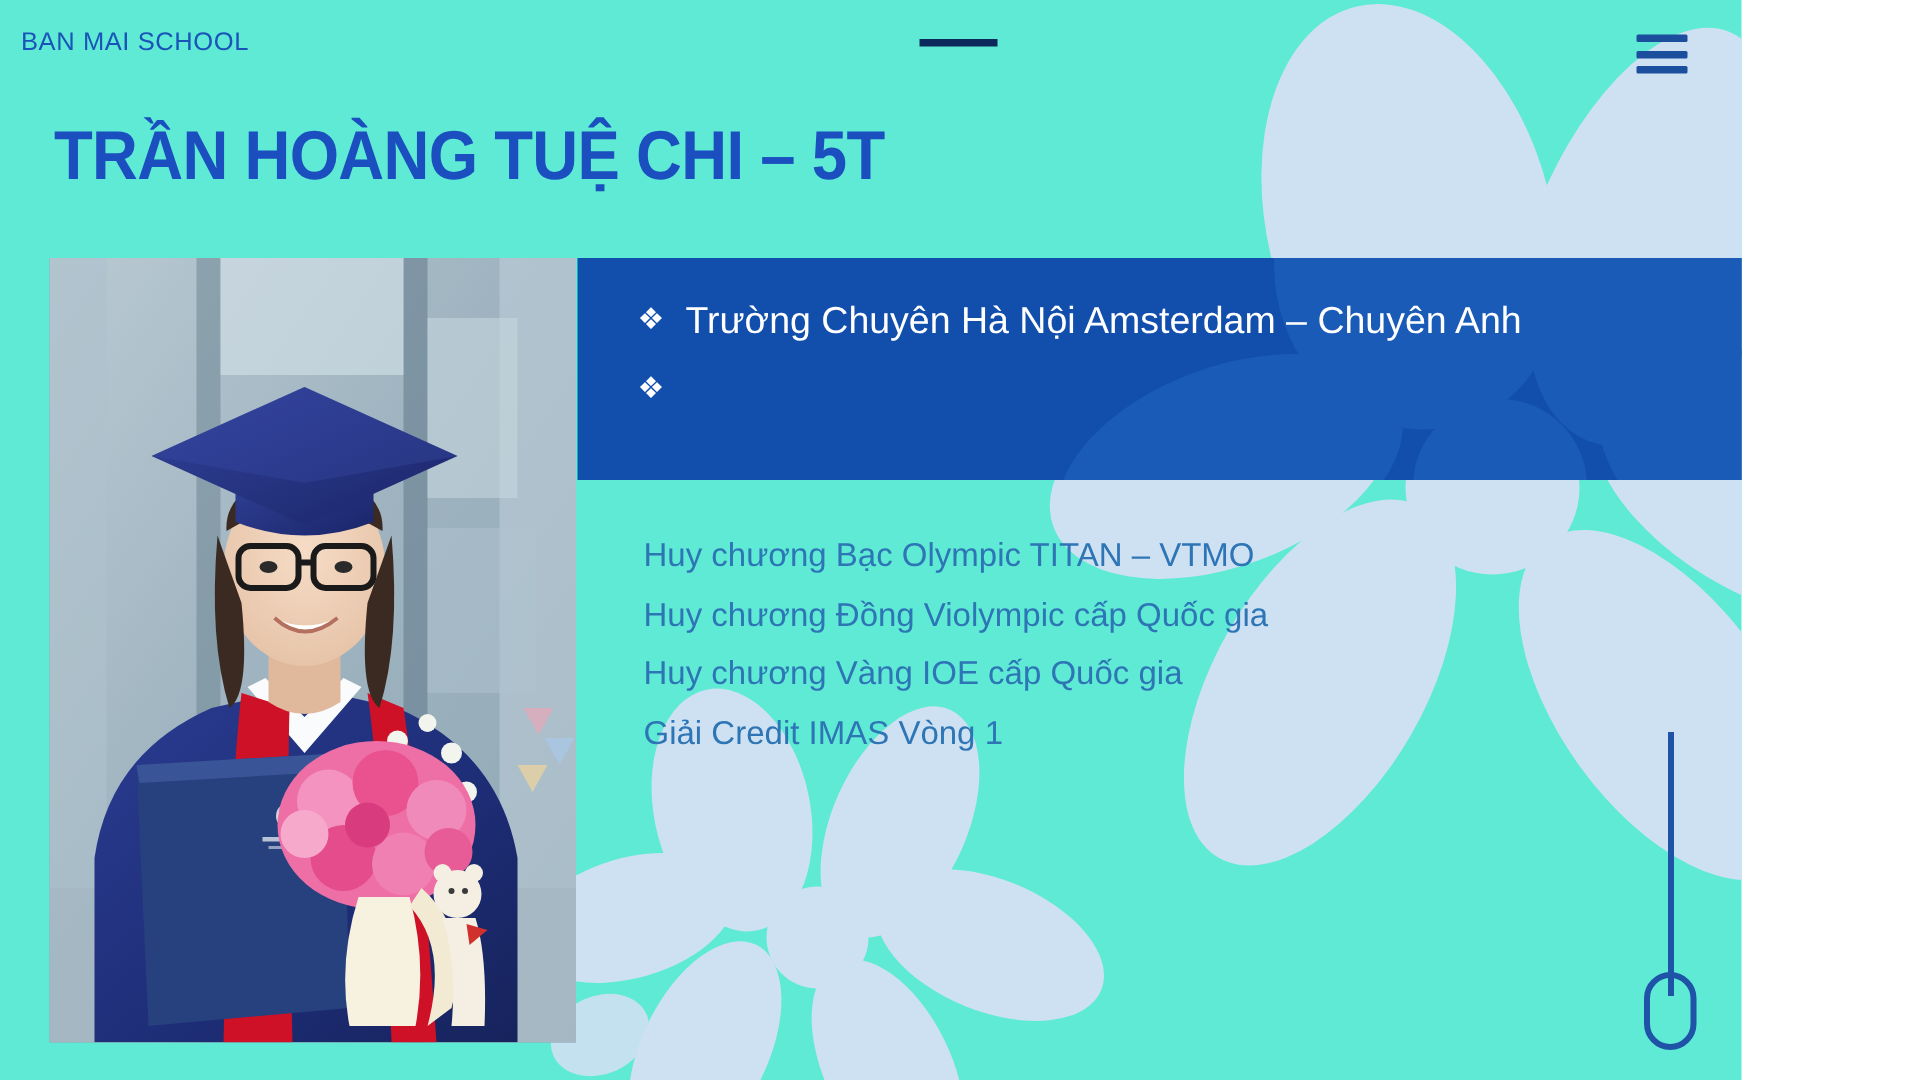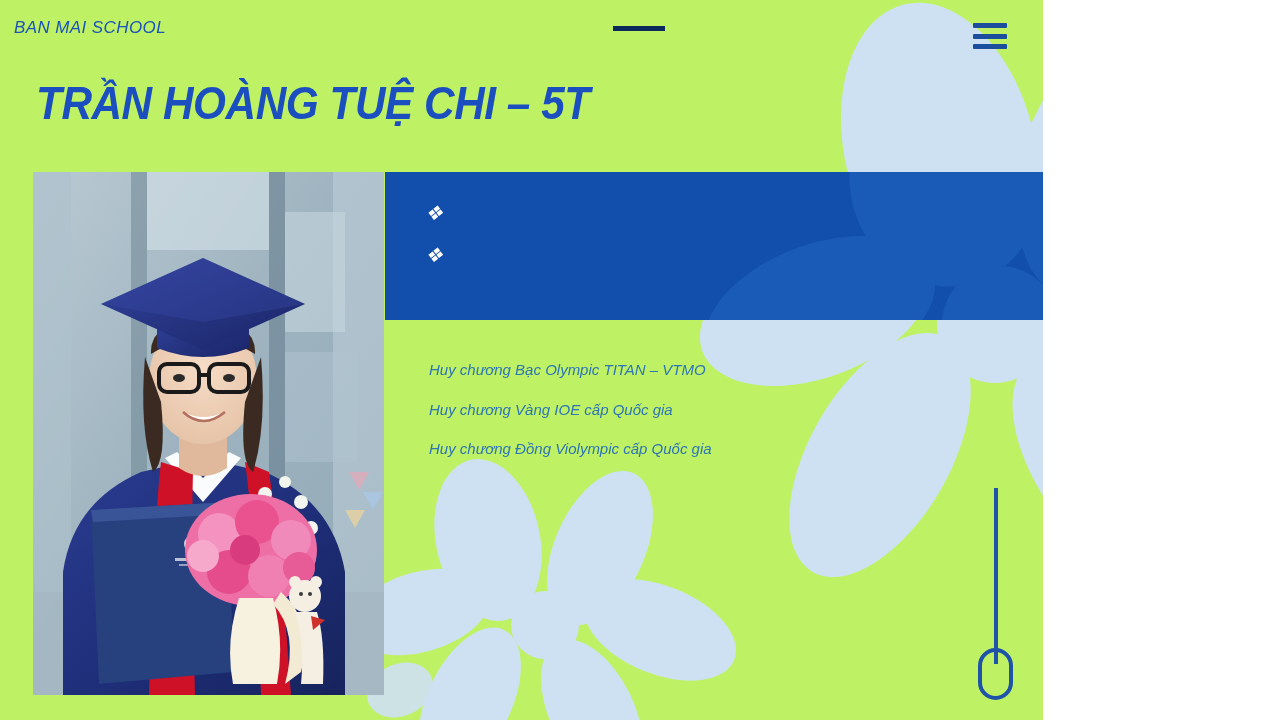--- a/index.html
+++ b/index.html
@@ -4,24 +4,23 @@
 <style>
   * { box-sizing: border-box; margin: 0; padding: 0; }
   html, body {
     width: 1280px; height: 720px;
     overflow: hidden;
     background: #ffffff;
     font-family: "Liberation Sans", sans-serif;
   }
   #slide {
     position: relative;
-    width: 1043px; height: 720px;
-    background: #bef264;
+    width: 1161px; height: 720px;
+    background: #5eead4;
     overflow: hidden;
-    font-style: italic;
   }
 
   
   .flower-layer {
     position: absolute;
     inset: 0;
     z-index: 1;
     pointer-events: none;
   }
 
@@ -128,21 +127,21 @@
 
   
   .achievements {
     position: absolute;
     left: 429px; top: 350px;
     z-index: 6;
     width: 800px;
   }
   .achievement-item {
     color: #2E75B6;
-    font-size: 15px;
+    font-size: 22px;
     line-height: 39.5px;
     white-space: nowrap;
   }
 
   
   .scroll-indicator {
     position: absolute;
     right: 28px; bottom: 12px;
     z-index: 7;
     width: 40px; height: 220px;
@@ -329,31 +328,33 @@
         <ellipse cx="730" cy="290" rx="70" ry="135" transform="rotate(-36 730 290)"></ellipse>
         <ellipse cx="500" cy="280" rx="70" ry="135" transform="rotate(30 500 280)"></ellipse>
         <ellipse cx="435" cy="140" rx="120" ry="68" transform="rotate(-20 435 140)"></ellipse>
         <circle cx="615" cy="152" r="58"></circle>
       </g>
     </svg>
 
     <div class="banner-inner">
       <div class="banner-line">
         <span class="bullet-diamond">❖</span>
+        <span>Trường Chuyên Hà Nội Amsterdam – Chuyên Anh</span>
       </div>
       <div class="banner-line">
         <span class="bullet-diamond">❖</span>
       </div>
     </div>
   </div>
 
   <div class="achievements">
     <div class="achievement-item">Huy chương Bạc  Olympic TITAN – VTMO</div>
+    <div class="achievement-item">Huy chương Đồng  Violympic  cấp Quốc gia</div>
     <div class="achievement-item">Huy chương Vàng IOE cấp Quốc gia</div>
-    <div class="achievement-item">Huy chương Đồng  Violympic  cấp Quốc gia</div>
+    <div class="achievement-item">Giải  Credit IMAS Vòng 1</div>
   </div>
 
   <div class="scroll-indicator">
     <div class="scroll-line"></div>
     <div class="mouse-body"></div>
   </div>
 
 </div>
 
 </body></html>

